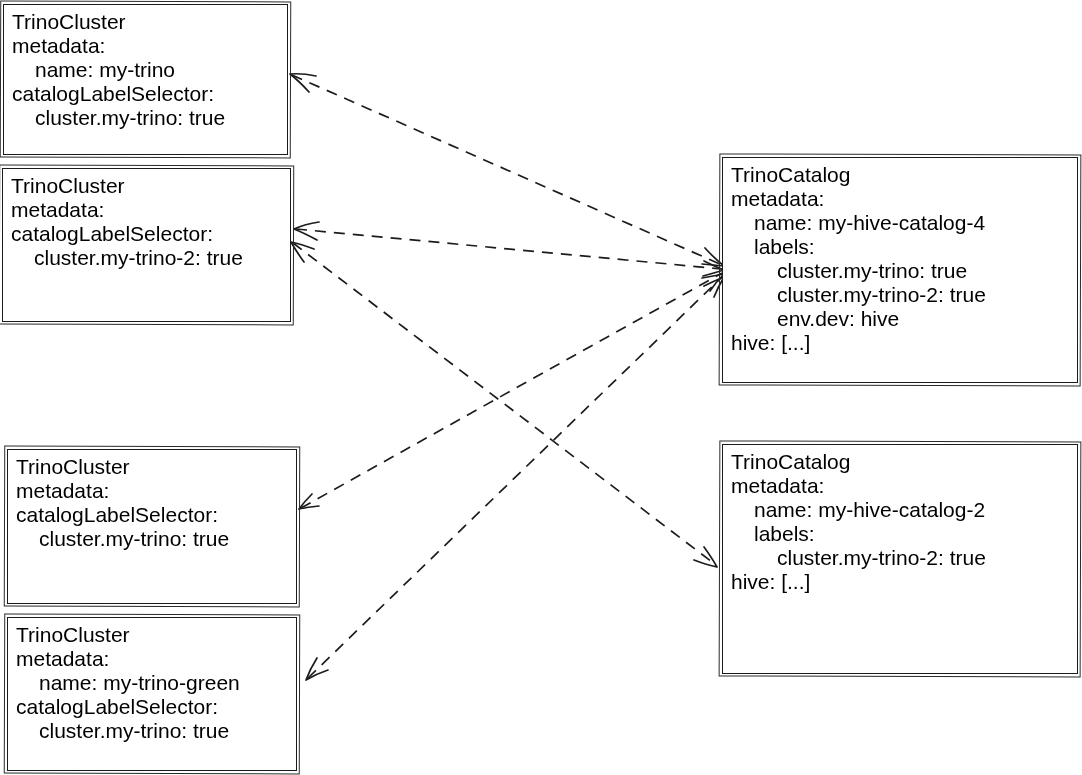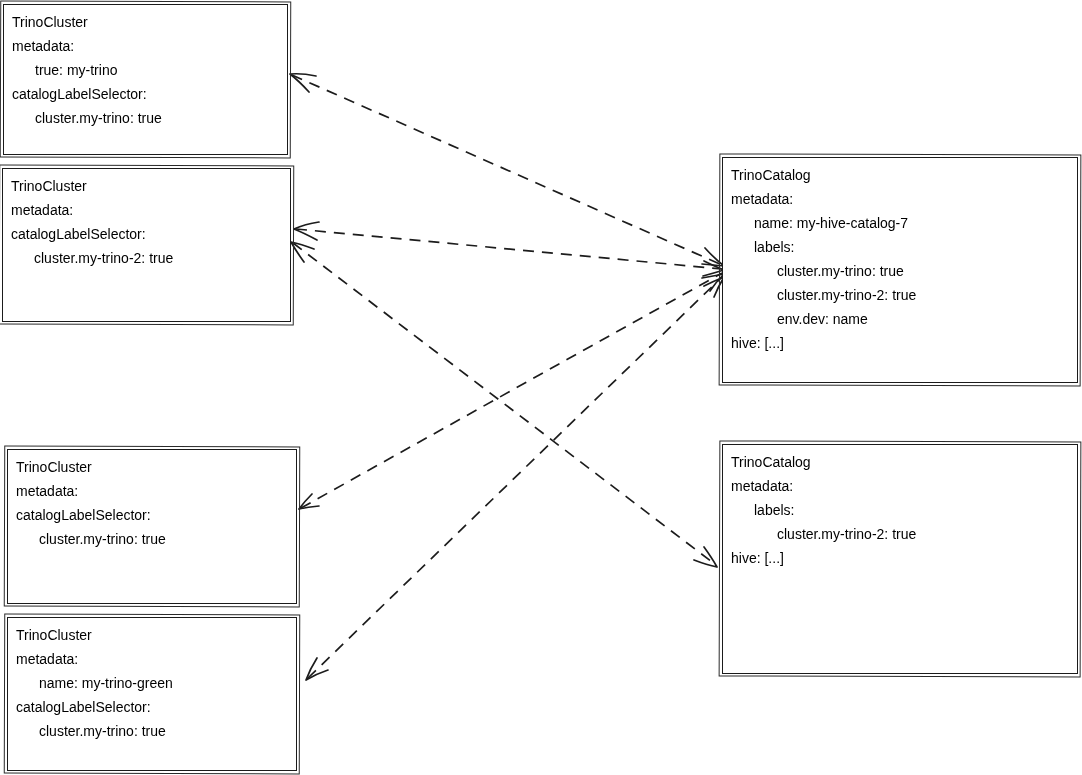--- a/index.html
+++ b/index.html
@@ -27,21 +27,21 @@
   
   .box::before {
     content: "";
     position: absolute;
     inset: -4px;
     border: 1.1px solid #2a2a2a;
     transform: rotate(0.18deg);
     pointer-events: none;
   }
   .line {
-    font-size: 14px;
+    font-size: 21px;
     line-height: 24px;
     white-space: nowrap;
   }
   .indent-1 { padding-left: 23px; }
   .indent-2 { padding-left: 46px; }
   #arrows {
     position: absolute;
     left: 0;
     top: 0;
     z-index: 1;
@@ -84,21 +84,21 @@
     <path class="head" d="M 714,297 Q 718,287 724,277 M 704,286 Q 714,281 724,277"></path>
 
     <path class="dash" d="M 293,243 L 716,565"></path>
     <path class="head" d="M 314,249 Q 301,244 291,242 M 304,262 Q 296,251 291,242"></path>
     <path class="head" d="M 694,560 Q 707,565 717,567 M 704,547 Q 712,558 717,567"></path>
   </svg>
 
   <div class="box" style="left:3px; top:4px; width:285px; height:151px;">
     <div class="line">TrinoCluster</div>
     <div class="line">metadata:</div>
-    <div class="line indent-1">true: my-trino</div>
+    <div class="line indent-1">name: my-trino</div>
     <div class="line">catalogLabelSelector:</div>
     <div class="line indent-1">cluster.my-trino: true</div>
   </div>
 
   <div class="box" style="left:2px; top:168px; width:289px; height:154px;">
     <div class="line">TrinoCluster</div>
     <div class="line">metadata:</div>
     <div class="line">catalogLabelSelector:</div>
     <div class="line indent-1">cluster.my-trino-2: true</div>
   </div>
@@ -114,29 +114,30 @@
     <div class="line">TrinoCluster</div>
     <div class="line">metadata:</div>
     <div class="line indent-1">name: my-trino-green</div>
     <div class="line">catalogLabelSelector:</div>
     <div class="line indent-1">cluster.my-trino: true</div>
   </div>
 
   <div class="box" style="left:722px; top:157px; width:356px; height:226px;">
     <div class="line">TrinoCatalog</div>
     <div class="line">metadata:</div>
-    <div class="line indent-1">name: my-hive-catalog-7</div>
+    <div class="line indent-1">name: my-hive-catalog-4</div>
     <div class="line indent-1">labels:</div>
     <div class="line indent-2">cluster.my-trino: true</div>
     <div class="line indent-2">cluster.my-trino-2: true</div>
-    <div class="line indent-2">env.dev: name</div>
+    <div class="line indent-2">env.dev: hive</div>
     <div class="line">hive: [...]</div>
   </div>
 
   <div class="box" style="left:722px; top:444px; width:356px; height:230px;">
     <div class="line">TrinoCatalog</div>
     <div class="line">metadata:</div>
+    <div class="line indent-1">name: my-hive-catalog-2</div>
     <div class="line indent-1">labels:</div>
     <div class="line indent-2">cluster.my-trino-2: true</div>
     <div class="line">hive: [...]</div>
   </div>
 
 </div>
 
 </body></html>

